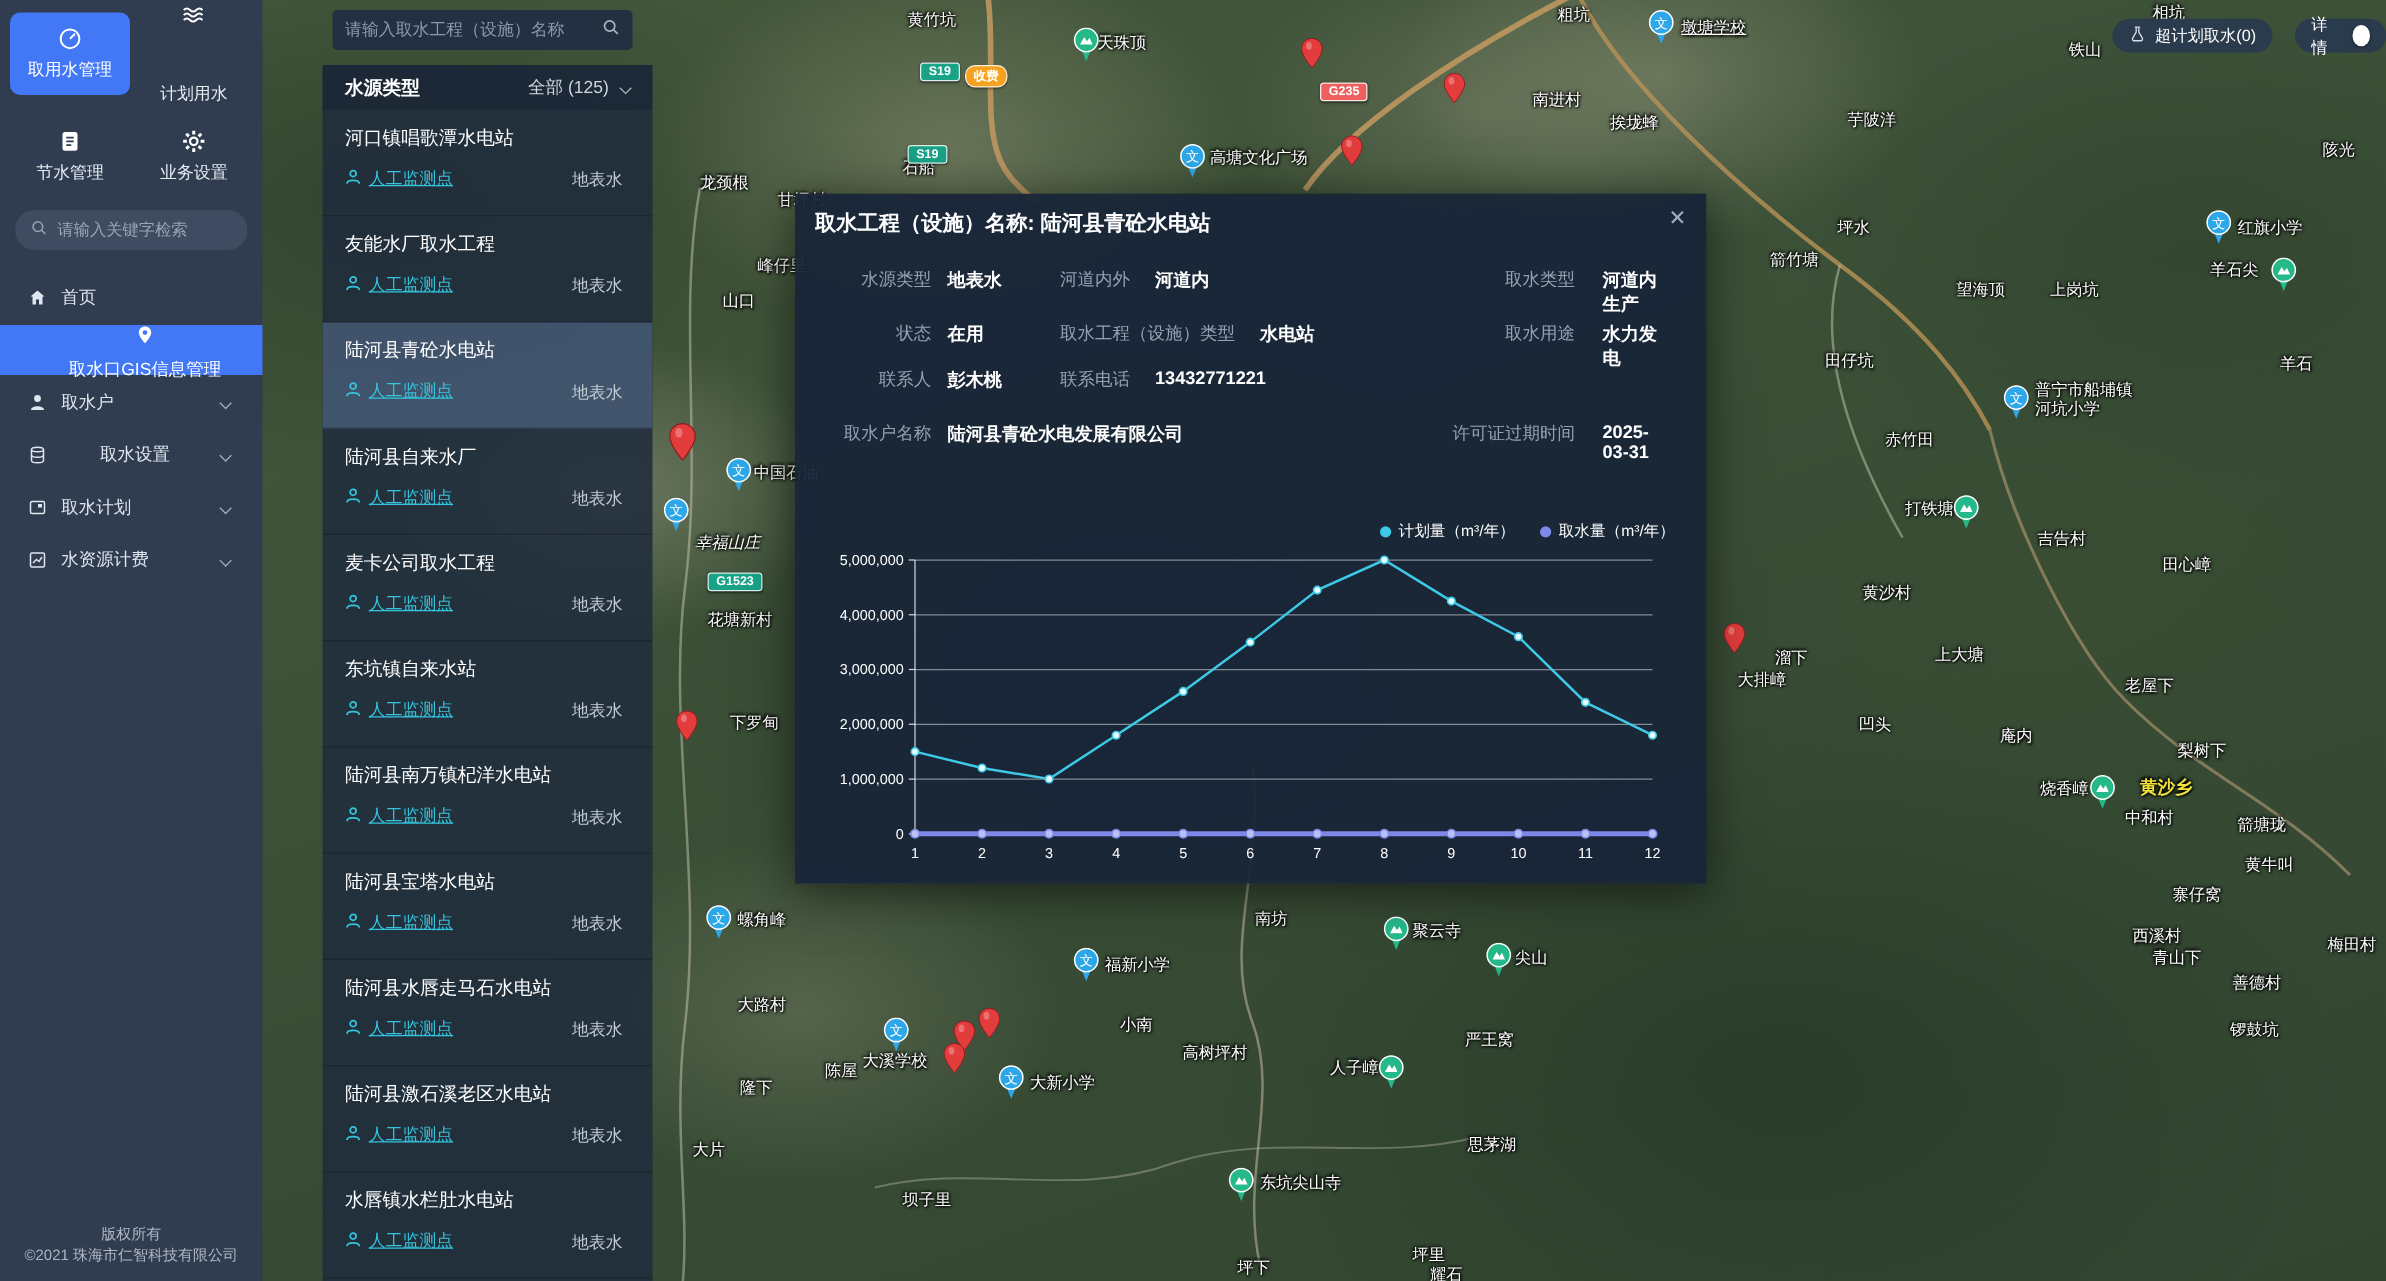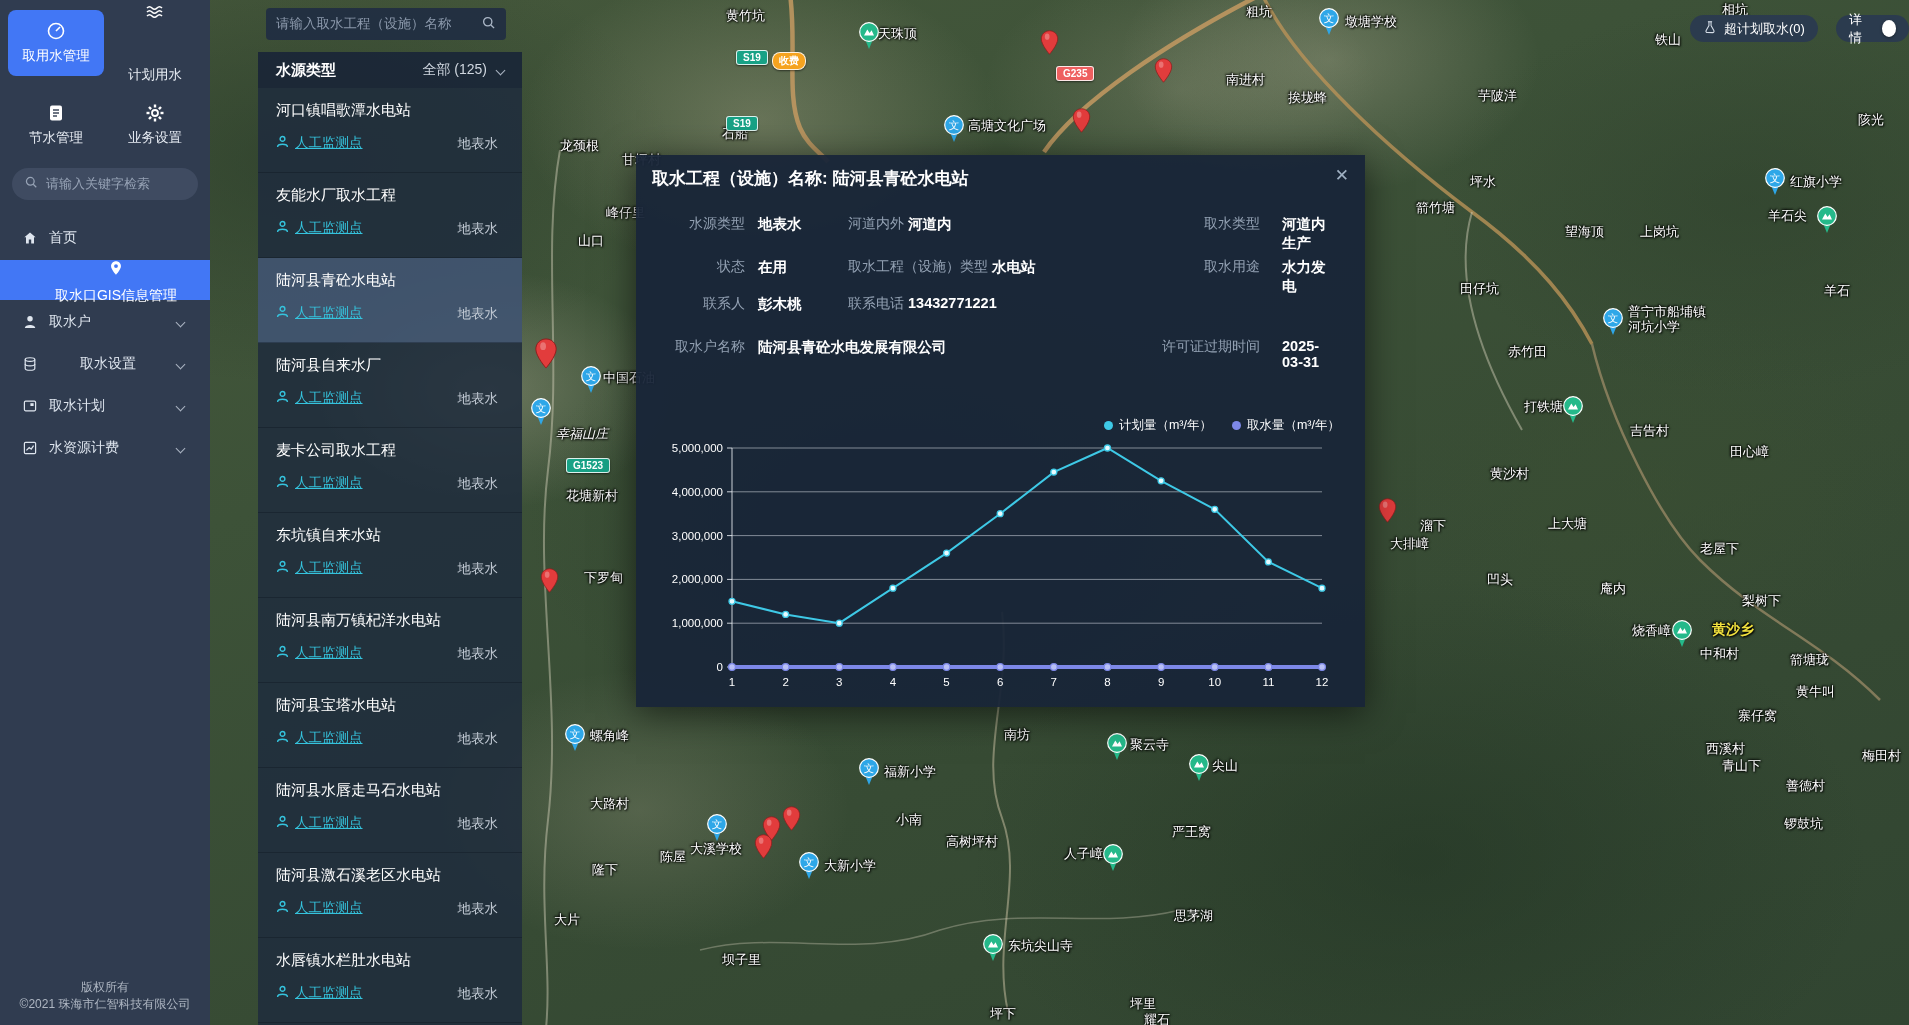--- a/index.html
+++ b/index.html
@@ -92,21 +92,21 @@
   
   #modal { position:absolute; left:636px; top:155px; width:729px; height:552px; z-index:20;
     background:rgba(24,37,56,0.95); box-shadow:0 6px 34px rgba(0,0,0,0.55); color:#fff; }
   #modal-title { position:absolute; left:16px; top:12px; font-size:17px; font-weight:bold; }
   #modal-close { position:absolute; right:16px; top:10px; font-size:17px; color:#9fb0c2; cursor:pointer; }
   .detail-row { position:absolute; left:26px; right:26px; height:20px; font-size:14px; }
   .detail-row .lab { color:#93a1b3; }
   .detail-row .val { color:#fff; font-weight:bold; font-size:14.5px; }
   .c1l { position:absolute; left:0; width:83px; text-align:right; }
   .c1v { position:absolute; left:96px; }
-  .c2  { position:absolute; left:186px; display:flex; gap:4px; }
+  .c2  { position:absolute; left:186px; display:flex; gap:20px; }
   .c3l { position:absolute; left:430px; width:168px; text-align:right; }
   .c3v { position:absolute; left:620px; }
   #chart-legend { position:absolute; top:262px; right:25px; display:flex; gap:20px;
     font-size:12.5px; color:#fff; align-items:center; }
   .lg-item { display:flex; align-items:center; gap:6px; }
   .lg-dot { width:9px; height:9px; border-radius:50%; display:inline-block; }
   #chart { position:absolute; left:0; top:250px; width:729px; height:310px; }
 </style>
 </head>
 <body>
@@ -120,21 +120,21 @@
       <path d="M1262,-6 C1296,66 1392,152 1472,212 C1540,262 1572,306 1592,344" stroke="#b99257" stroke-width="3.5" fill="none" opacity="0.8"></path>
       <path d="M1592,344 C1610,420 1660,520 1700,560 C1760,620 1820,640 1880,700" stroke="#c1a37a" stroke-width="2.5" fill="none" opacity="0.55"></path>
       <path d="M560,150 C542,250 562,360 548,470 C534,580 562,700 548,820 C538,902 552,968 546,1028" stroke="#d8d2bc" stroke-width="2" fill="none" opacity="0.45"></path>
       <path d="M1002,612 C1012,690 978,756 1002,818 C1024,878 992,940 1008,1012" stroke="#cdc4a6" stroke-width="2" fill="none" opacity="0.5"></path>
       <path d="M700,950 C780,930 860,960 940,930 C1020,905 1100,930 1180,910" stroke="#d8d2bc" stroke-width="1.5" fill="none" opacity="0.35"></path>
       <path d="M1472,212 C1452,280 1482,360 1522,430" stroke="#d8d2bc" stroke-width="2" fill="none" opacity="0.45"></path>
     </svg>
     <div id="map-items">
         <span class="map-label" style="left: 726px; top: 8px;">黄竹坑</span>
         <span class="map-label" style="left: 878px; top: 26px;">天珠顶</span>
-        <span class="map-label" style="left: 1345px; top: 14px;">墩塘学校</span>
+        <span class="map-label" style="left: 1345px; top: 14px; text-decoration: underline;">墩塘学校</span>
         <span class="map-label" style="left: 722px; top: 126px;">石船</span>
         <span class="map-label" style="left: 560px; top: 138px;">龙颈根</span>
         <span class="map-label" style="left: 1246px; top: 4px;">粗坑</span>
         <span class="map-label" style="left: 1722px; top: 2px;">相坑</span>
         <span class="map-label" style="left: 1226px; top: 72px;">南进村</span>
         <span class="map-label" style="left: 1288px; top: 90px;">挨垅蜂</span>
         <span class="map-label" style="left: 1478px; top: 88px;">芋陂洋</span>
         <span class="map-label" style="left: 1858px; top: 112px;">陔光</span>
         <span class="map-label" style="left: 1655px; top: 32px;">铁山</span>
         <span class="map-label" style="left: 968px; top: 118px;">高塘文化广场</span>

